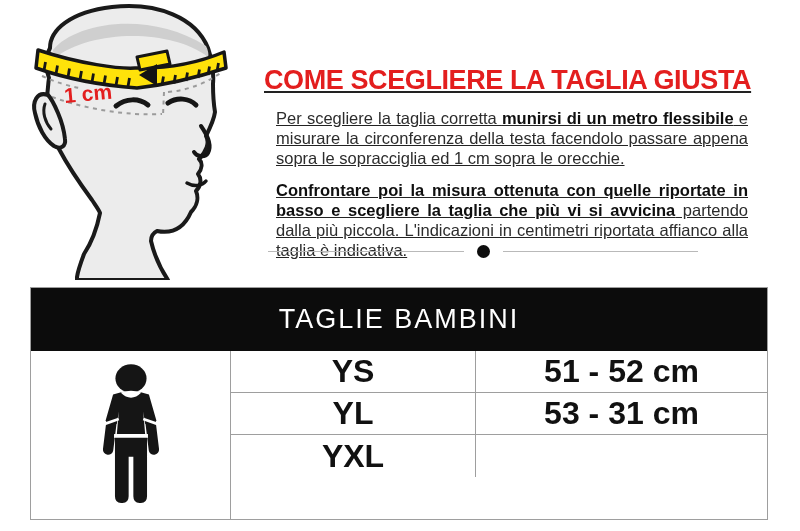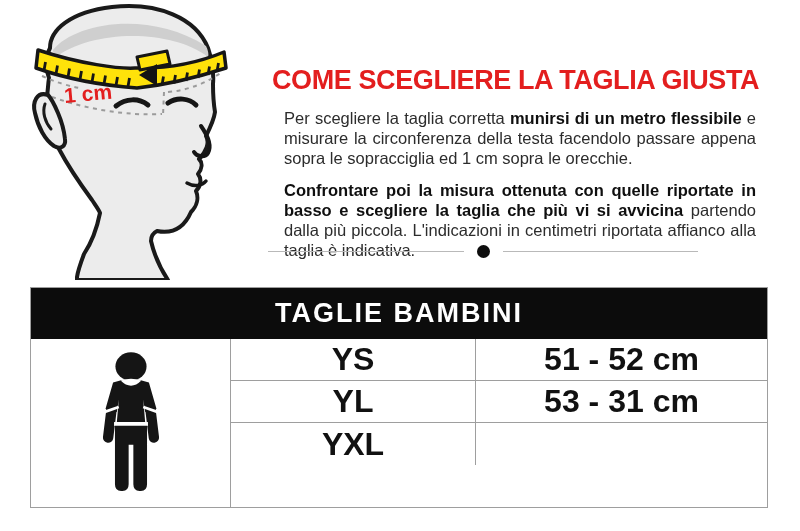--- a/index.html
+++ b/index.html
@@ -3,21 +3,21 @@
 <meta charset="utf-8">
 <style>
   html,body{margin:0;padding:0;background:#fff;}
   .page{
     position:relative;width:800px;height:531px;background:#ffffff;overflow:hidden;
     font-family:"Liberation Sans",sans-serif;color:#222;
   }
   
   .illustration{position:absolute;left:0;top:0;width:260px;height:280px;}
   
-  .guide{position:absolute;left:272px;top:64px;width:496px;}
+  .guide{position:absolute;left:264px;top:64px;width:496px;text-decoration:underline;}
   .guide h1{
     margin:0 0 10px 0;font-size:27px;line-height:32px;font-weight:800;
     letter-spacing:-0.4px;color:#e31e1e;white-space:nowrap;
   }
   .guide p{
     margin:12px;font-size:16.5px;line-height:20px;text-align:justify;color:#2c2c2c;
   }
   .guide p b{font-weight:700;color:#0f0f0f;}
   
   .divider{
@@ -25,22 +25,22 @@
     display:flex;align-items:center;
   }
   .divider .line{flex:1;height:1px;background:#b9b9b9;}
   .divider .dot{width:13px;height:13px;border-radius:50%;background:#0d0d0d;margin:0 13px;}
   
   .size-table{
     position:absolute;left:30px;top:287px;width:738px;
     border:1px solid #9e9e9e;box-sizing:border-box;background:#fff;
   }
   .size-table .thead{
-    height:51px;background:#0c0c0c;color:#fff;display:flex;align-items:center;justify-content:center;
-    font-size:27px;font-weight:700;letter-spacing:2px;
+    height:63px;background:#0c0c0c;color:#fff;display:flex;align-items:center;justify-content:center;
+    font-size:27px;font-weight:400;letter-spacing:2px;
   }
   .size-table .tbody{
     display:grid;grid-template-columns:200px 245px 1fr;grid-auto-rows:42px;
   }
   .icon-cell{
     grid-row:1 / span 4;border-right:1px solid #9e9e9e;
     display:flex;align-items:center;justify-content:center;
   }
   .cell{
     display:flex;align-items:center;justify-content:center;

